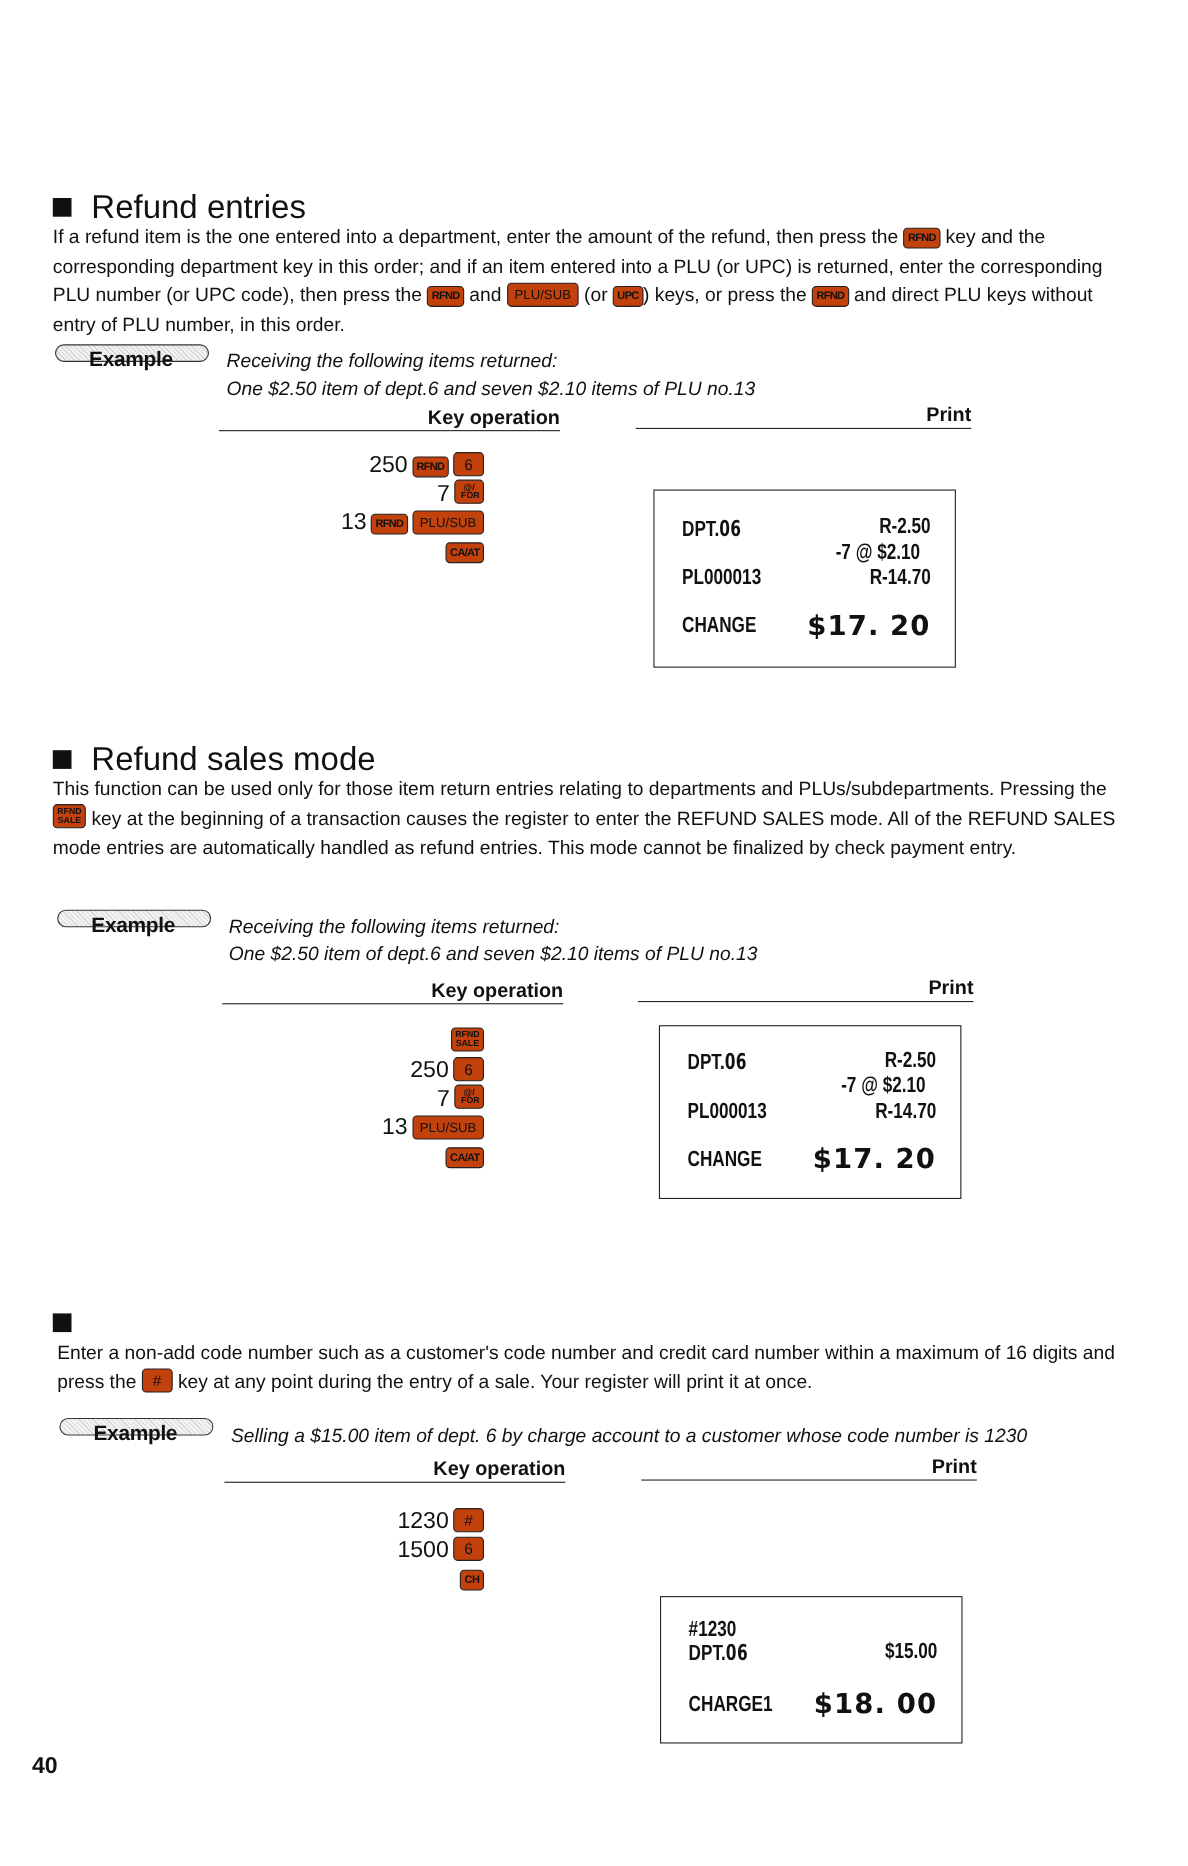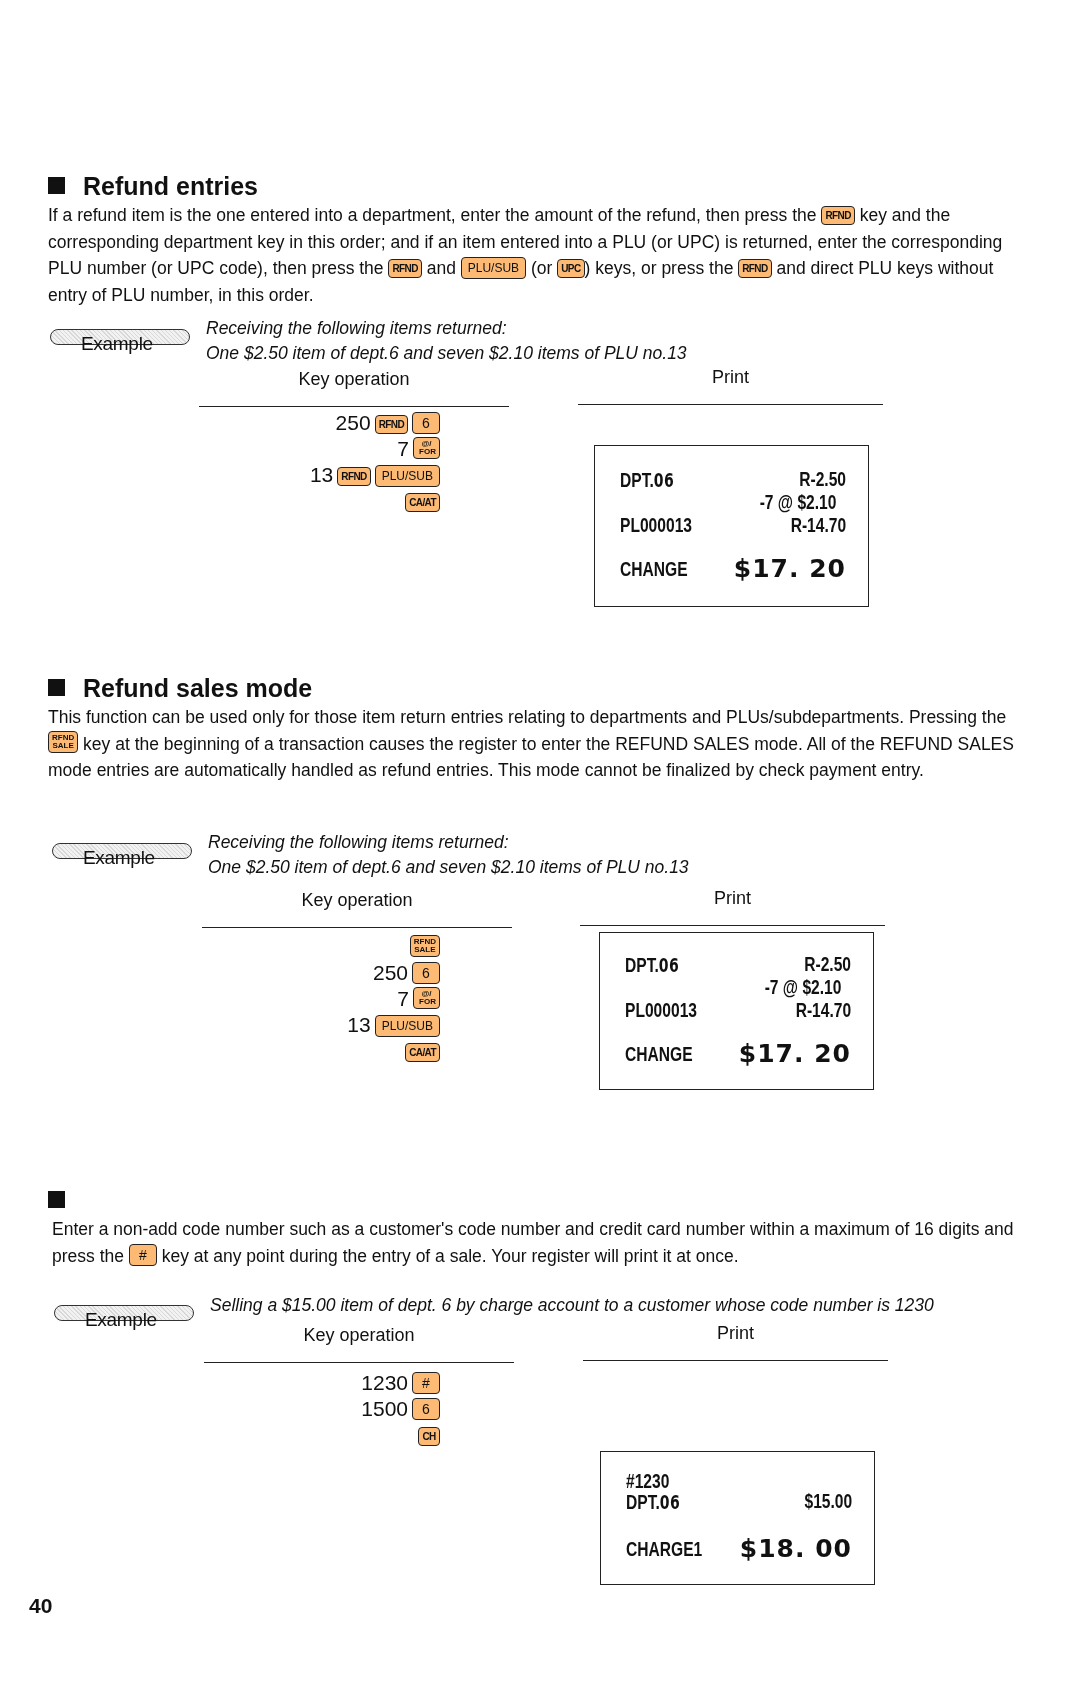--- a/index.html
+++ b/index.html
@@ -1,31 +1,31 @@
 <!DOCTYPE html>
 <html><head>
 <meta charset="utf-8">
 <style>
   html, body { margin: 0; padding: 0; background: #ffffff; }
   body { width: 1080px; height: 1696px; position: relative; overflow: hidden;
          font-family: "Liberation Sans", sans-serif; color: #111; }
   .section { position: absolute; left: 0; width: 1080px; }
-  .heading { position: absolute; left: 48px; font-size: 25px; font-weight: bold; margin: 0; white-space: nowrap; text-align: right; }
+  .heading { position: absolute; left: 48px; font-size: 30px; font-weight: normal; margin: 0; white-space: nowrap; text-align: right; }
   .heading .sq { display: inline-block; width: 17px; height: 17px; background: #111; margin-right: 18px; vertical-align: 1px; }
   .para { position: absolute; left: 48px; width: 970px; font-size: 17.5px; line-height: 26.5px; margin: 0; }
   .key { display: inline-block; border: 1.3px solid #222; border-radius: 4px; font-size: 10px; line-height: 13px; padding: 2px 3px;
-         font-family: "Liberation Sans", sans-serif; font-weight: bold; vertical-align: 2px; text-align: center; min-width: 14px; background:#fdba74; }
+         font-family: "Liberation Sans", sans-serif; font-weight: bold; vertical-align: 2px; text-align: center; min-width: 14px; background:#c2410c; }
   .key.narrow { font-stretch: condensed; letter-spacing: -0.6px; }
   .key.big { font-size: 14px; font-weight: normal; line-height: 18px; padding: 1px 6px; }
   .key.two { font-size: 8px; line-height: 8px; padding: 2px 3px; }
   .example-pill { position: absolute; left: 50px; width: 140px; height: 16px; border: 1.5px solid #333; border-radius: 16px;
                   background: repeating-linear-gradient(45deg, #d8d8d8 0 1px, #f2f2f2 1px 3px); box-sizing: border-box;
-                  font-weight: normal; font-size: 19px; line-height: 27px; padding-left: 30px; letter-spacing: -0.3px; margin-top: 16px; }
+                  font-weight: bold; font-size: 19px; line-height: 27px; padding-left: 30px; letter-spacing: -0.3px; }
   .example-text { position: absolute; font-size: 17.5px; line-height: 25px; margin: 0; white-space: nowrap; font-style: italic; }
-  .col-title { position: absolute; font-size: 18px; font-weight: normal; text-align: center; border-bottom: 1.5px solid #222; padding-bottom: 16px; }
+  .col-title { position: absolute; font-size: 18px; font-weight: bold; text-align: right; border-bottom: 1.5px solid #222; padding-bottom: 1px; }
   .col-title.keyop { width: 310px; }
   .col-title.print { width: 305px; }
   .keyops { position: absolute; text-align: right; font-size: 21px; line-height: 25px; }
   .keyops .row { white-space: nowrap; height: 26px; }
   .keyops .num { margin-right: 4px; }
   .receipt { position: absolute; border: 1.5px solid #222; box-sizing: border-box; width: 275px;
              font-family: "DejaVu Sans Mono", monospace; }
   .rline { position: absolute; font-family: "Liberation Sans", sans-serif; font-weight: bold; font-stretch: condensed;
            font-size: 20px; transform: scaleX(0.78); transform-origin: left top; white-space: nowrap; }
   .rline.right { transform-origin: right top; text-align: right; }

